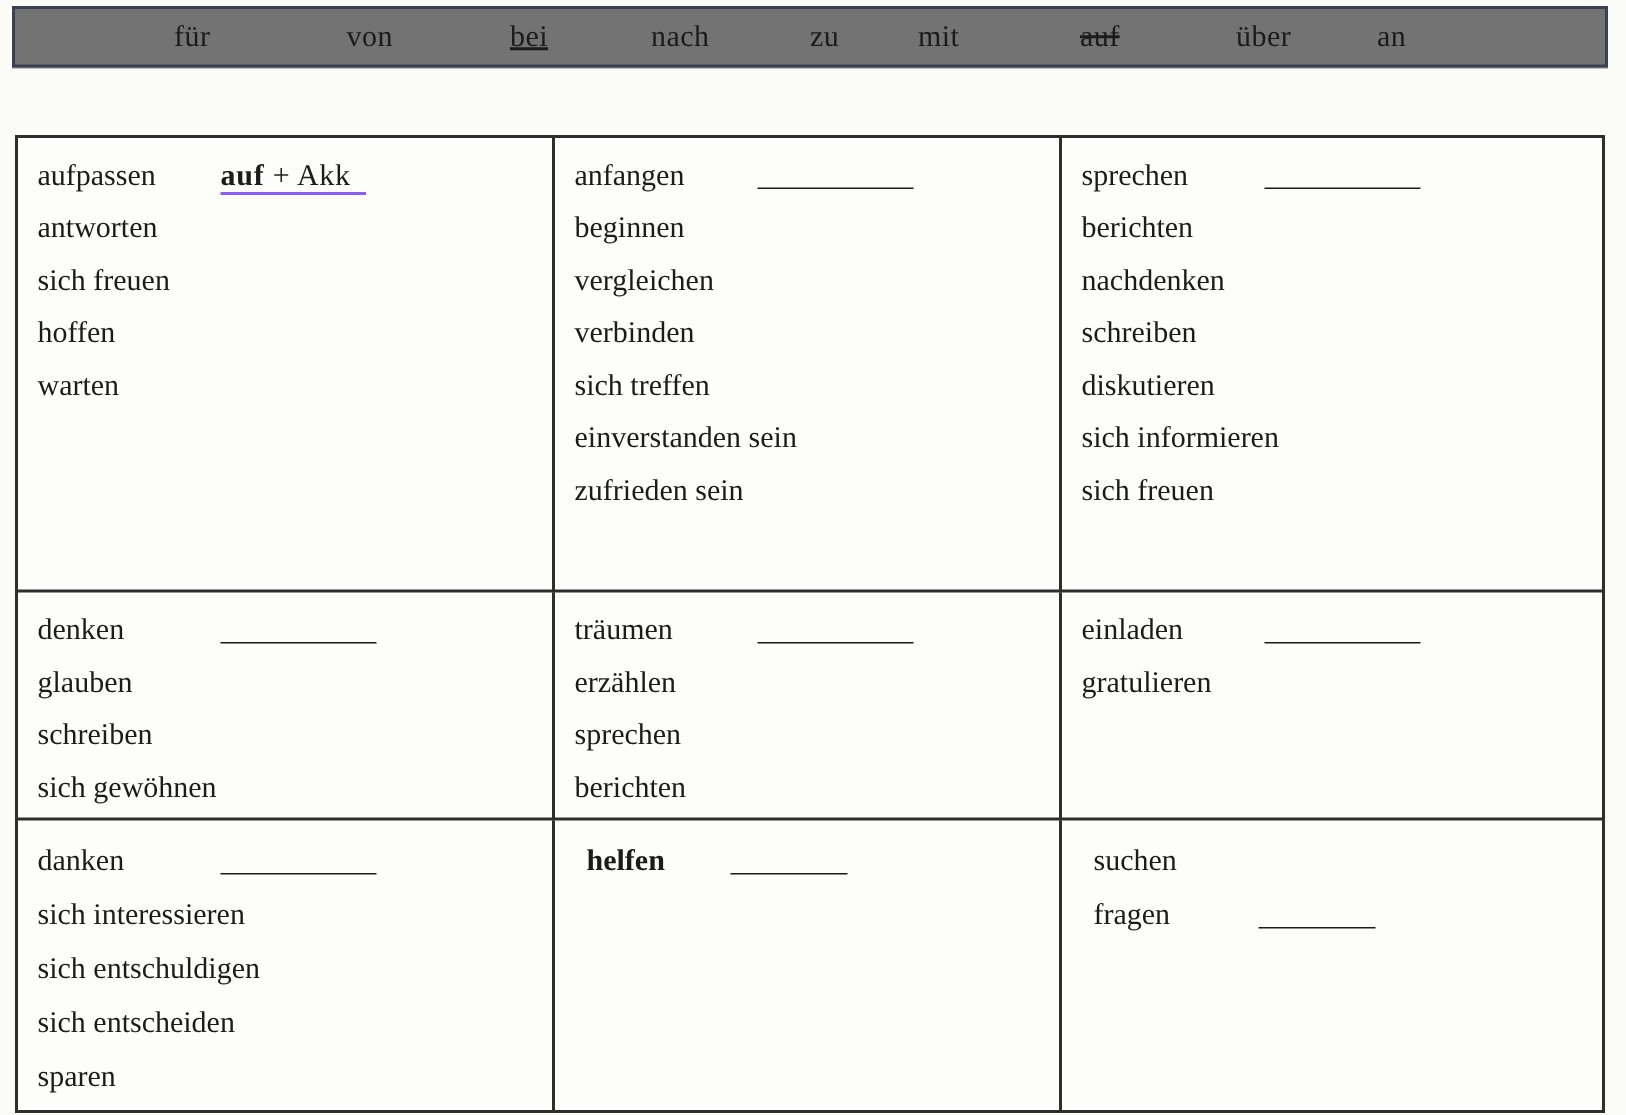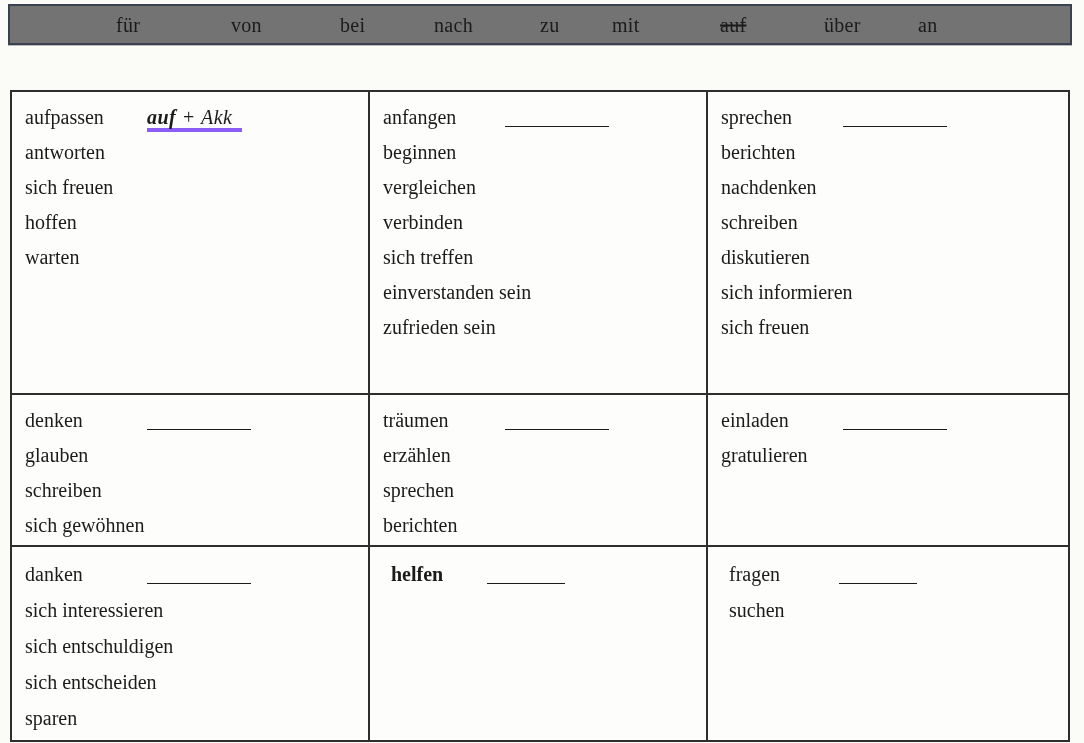--- a/index.html
+++ b/index.html
@@ -18,21 +18,21 @@
     background:#737373;
     border:2px solid #3a4252;
     box-shadow:0 1px 0 rgba(0,0,0,0.25);
   }
   .prep-bar .prep {
     position:absolute; top:50%; transform:translateY(-50%);
     font-size:20px; letter-spacing:0.3px; white-space:nowrap;
   }
   .prep.p0 { left:106px; }
   .prep.p1 { left:221px; }
-  .prep.p2 { left:330px; }
+  .prep.p2 { left:330px;text-decoration:underline; }
   .prep.p3 { left:424px; }
   .prep.p4 { left:530px; }
   .prep.p5 { left:602px; }
   .prep.p6 { left:710px; text-decoration:line-through; text-decoration-thickness:1.8px; }
   .prep.p7 { left:814px; }
   .prep.p8 { left:908px; }
 
   
   .grid {
     position:absolute; left:10px; top:90px;
@@ -62,22 +62,21 @@
   .blank {
     display:inline-block;
     width:104px;
     height:12px;
     border-bottom:1.7px solid #1b1b1b;
     margin-bottom:-3px;
   }
   .cell:nth-child(8) .blank, .cell:nth-child(9) .blank { width:78px; }
 
   .annotation {
-    font-style:italic;
-    border-bottom:4px solid #8b5cf6;
+    border-bottom:2px solid #8b5cf6;
     padding-right:10px;
     letter-spacing:0.5px;
   }
   .annotation .ann-prep { font-weight:bold; }
 </style>
 </head>
 <body>
 
 <div class="prep-bar">
   <span class="prep p0">für</span>
@@ -162,19 +161,19 @@
     <div class="line">sparen</div>
   </div>
 
   <div class="cell">
     <div class="line">
       <span class="head">helfen</span><span class="blank"></span>
     </div>
   </div>
 
   <div class="cell">
+    <div class="line">suchen</div>
     <div class="line">
       <span class="head">fragen</span><span class="blank"></span>
     </div>
-    <div class="line">suchen</div>
   </div>
 
 </div>
 
 </body></html>

